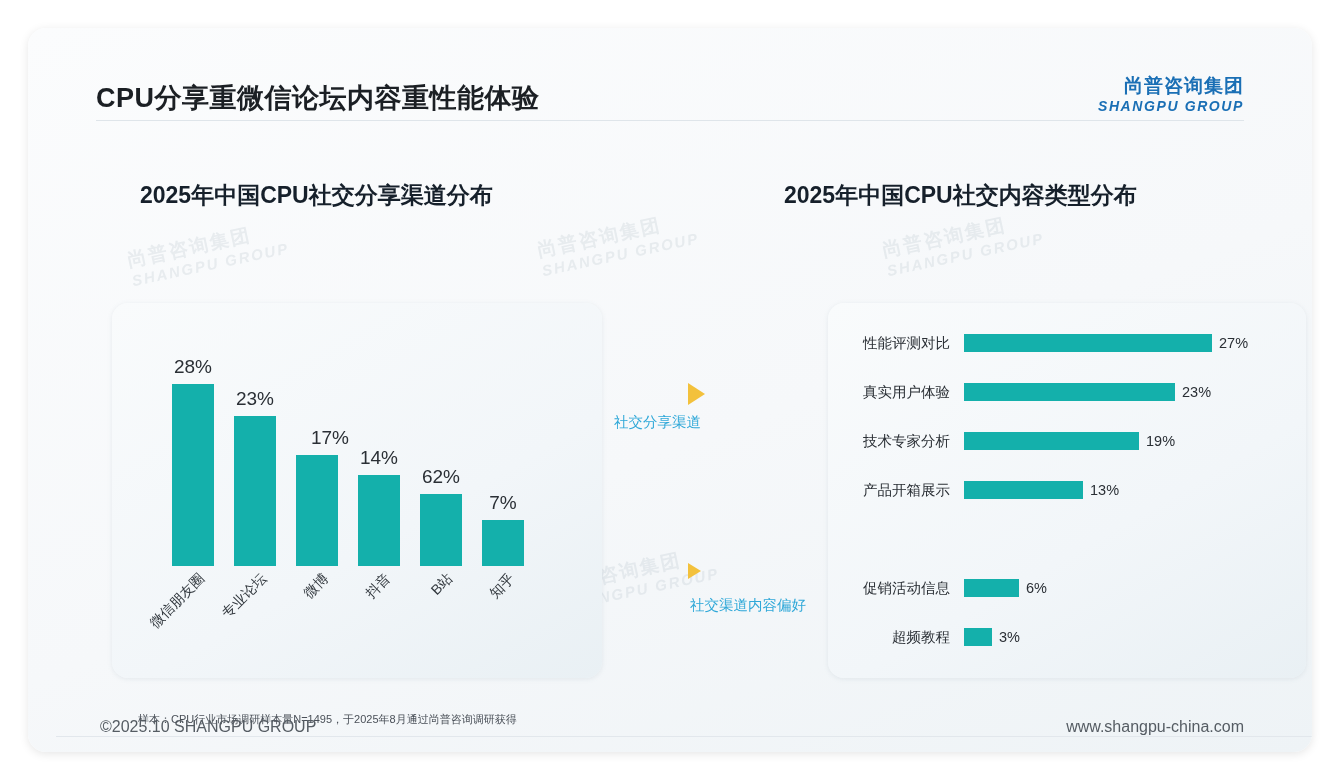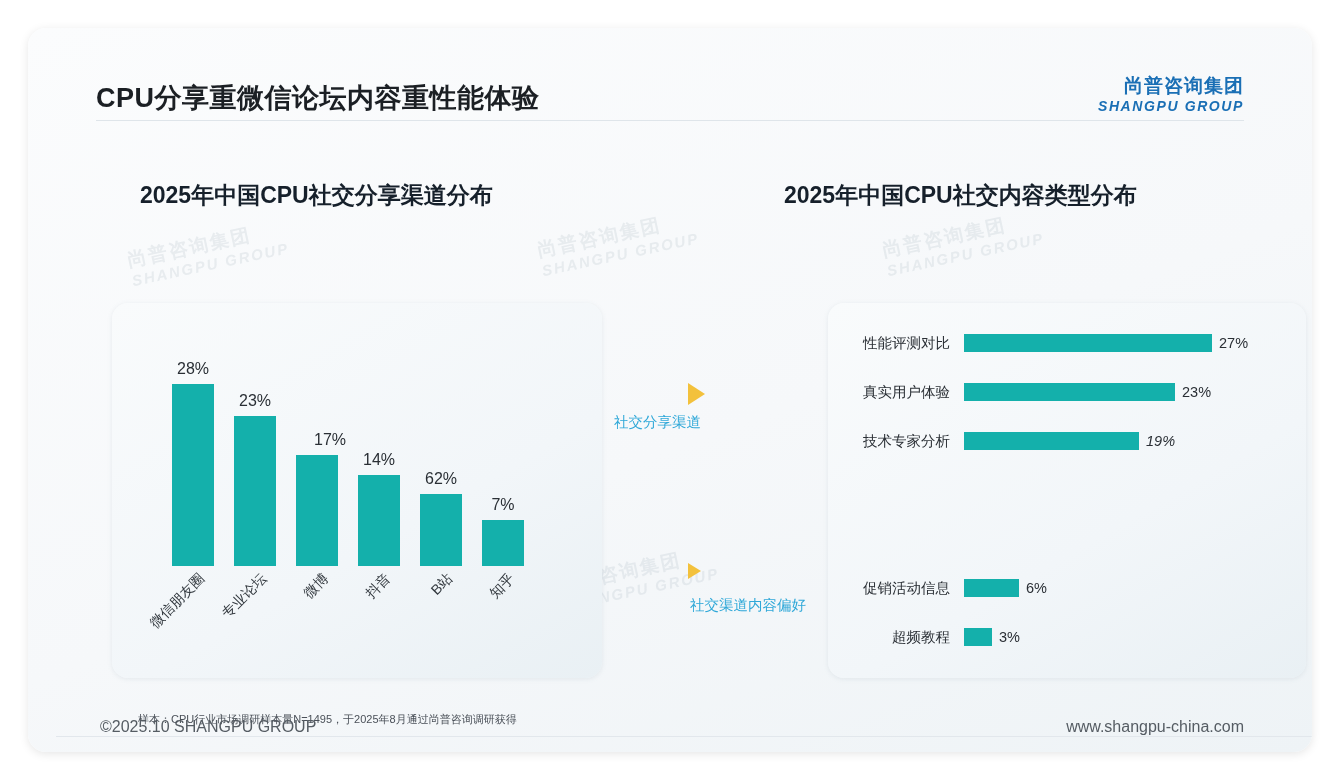--- a/index.html
+++ b/index.html
@@ -104,21 +104,21 @@
   
   #left-box { left: 84px; top: 275px; width: 490px; height: 375px; }
   .bar-col {
     position: absolute;
     bottom: 112px;
     width: 42px;
     background: #14b0ab;
   }
   .bar-val {
     position: absolute;
-    font-size: 16px;
+    font-size: 19px;
     color: #2a2f35;
     text-align: center;
     width: 60px;
   }
   .bar-cat {
     position: absolute;
     font-size: 14px;
     color: #33393f;
     transform: rotate(-45deg);
     transform-origin: right top;
@@ -287,21 +287,26 @@
           <div class="hbar-val" style="left: 391px;">27%</div>
         </div>
         <div class="hbar-row" style="top: 77px;">
           <div class="hbar-label">真实用户体验</div>
           <div class="hbar" style="width: 211px; background: rgb(20, 176, 171);"></div>
           <div class="hbar-val" style="left: 354px;">23%</div>
         </div>
         <div class="hbar-row" style="top: 126px;">
           <div class="hbar-label">技术专家分析</div>
           <div class="hbar" style="width: 175px; background: rgb(20, 176, 171);"></div>
-          <div class="hbar-val" style="left: 318px; font-style: italic;">19%</div>
+          <div class="hbar-val" style="left: 318px;">19%</div>
+        </div>
+        <div class="hbar-row" style="top: 175px;">
+          <div class="hbar-label">产品开箱展示</div>
+          <div class="hbar" style="width: 119px; background: rgb(20, 176, 171);"></div>
+          <div class="hbar-val" style="left: 262px;">13%</div>
         </div>
         <div class="hbar-row" style="top: 273px;">
           <div class="hbar-label">促销活动信息</div>
           <div class="hbar" style="width: 55px; background: rgb(20, 176, 171);"></div>
           <div class="hbar-val" style="left: 198px;">6%</div>
         </div>
         <div class="hbar-row" style="top: 322px;">
           <div class="hbar-label">超频教程</div>
           <div class="hbar" style="width: 28px; background: rgb(20, 176, 171);"></div>
           <div class="hbar-val" style="left: 171px;">3%</div>

